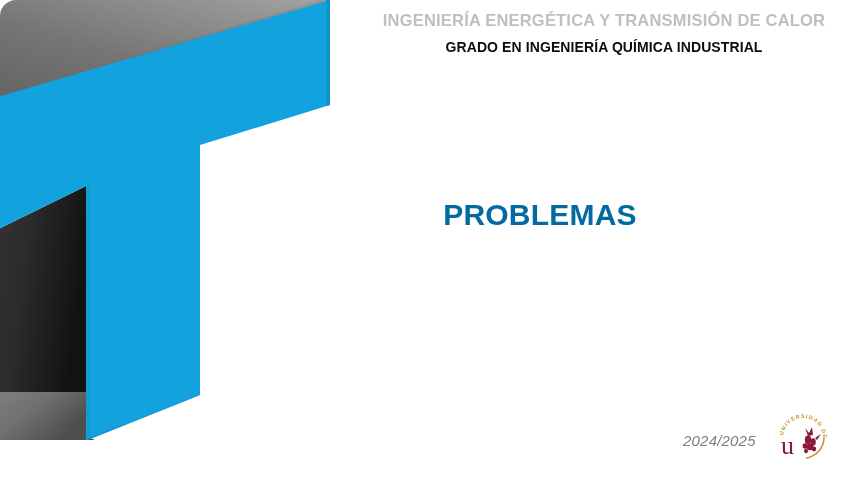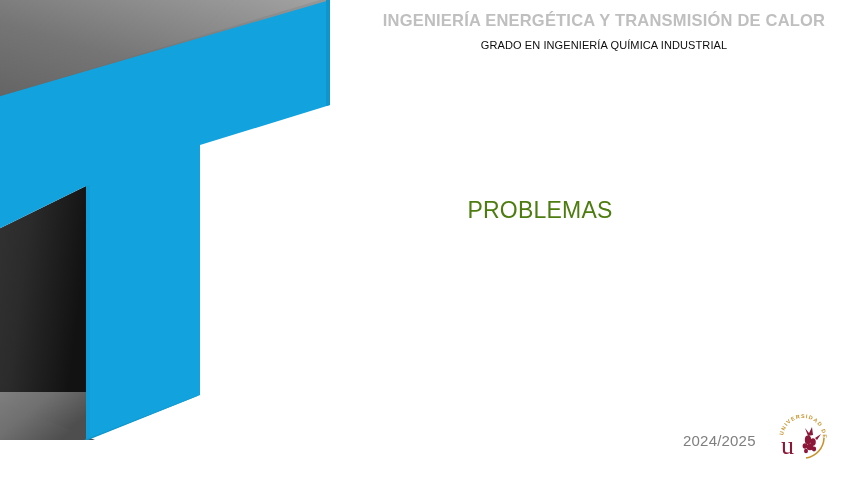--- a/index.html
+++ b/index.html
@@ -9,20 +9,21 @@
   }
   body {
     font-family: "Liberation Sans", sans-serif;
   }
   #slide {
     position: relative;
     width: 848px;
     height: 477px;
     background: #ffffff;
     overflow: hidden;
+    border-radius: 16px;
   }
 
   
   #art {
     position: absolute;
     left: 0;
     top: 0;
     width: 360px;
     height: 477px;
   }
@@ -38,51 +39,52 @@
   #course-title {
     font-size: 16.5px;
     font-weight: bold;
     letter-spacing: 0.2px;
     color: #bfbfbf;
     line-height: 1.25;
     white-space: nowrap;
   }
   #degree-title {
     margin-top: 8px;
-    font-size: 11px;
-    font-weight: normal;
+    font-size: 14px;
+    font-weight: bold;
     letter-spacing: 0.1px;
     color: #0d0d0d;
     line-height: 1.25;
     white-space: nowrap;
   }
 
   
   #main-title {
     position: absolute;
     left: 340px;
     top: 196px;
     width: 400px;
     text-align: center;
-    color: #4d7c0f;
-    font-size: 23px;
-    font-weight: normal;
+    color: #0369a1;
+    font-size: 30px;
+    font-weight: bold;
     line-height: 1.28;
     letter-spacing: 0.2px;
   }
   #main-title .tline { display: block; white-space: nowrap; }
 
   
   #academic-year {
     position: absolute;
     left: 683px;
     top: 432px;
     font-size: 15px;
     color: #7f7f7f;
     letter-spacing: 0.2px;
+    font-style: italic;
   }
   #us-seal {
     position: absolute;
     left: 775px;
     top: 408px;
     width: 56px;
     height: 56px;
   }
 </style>
 </head>

